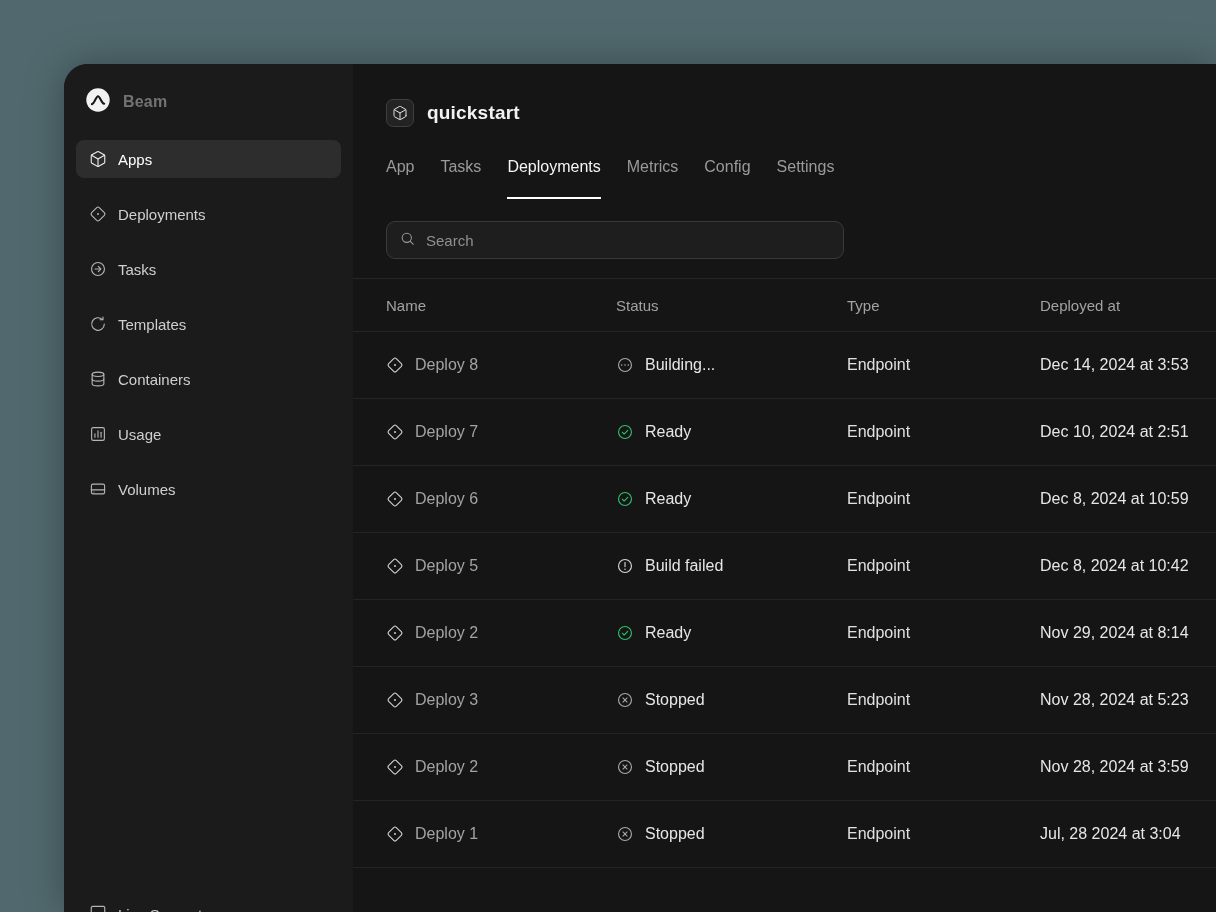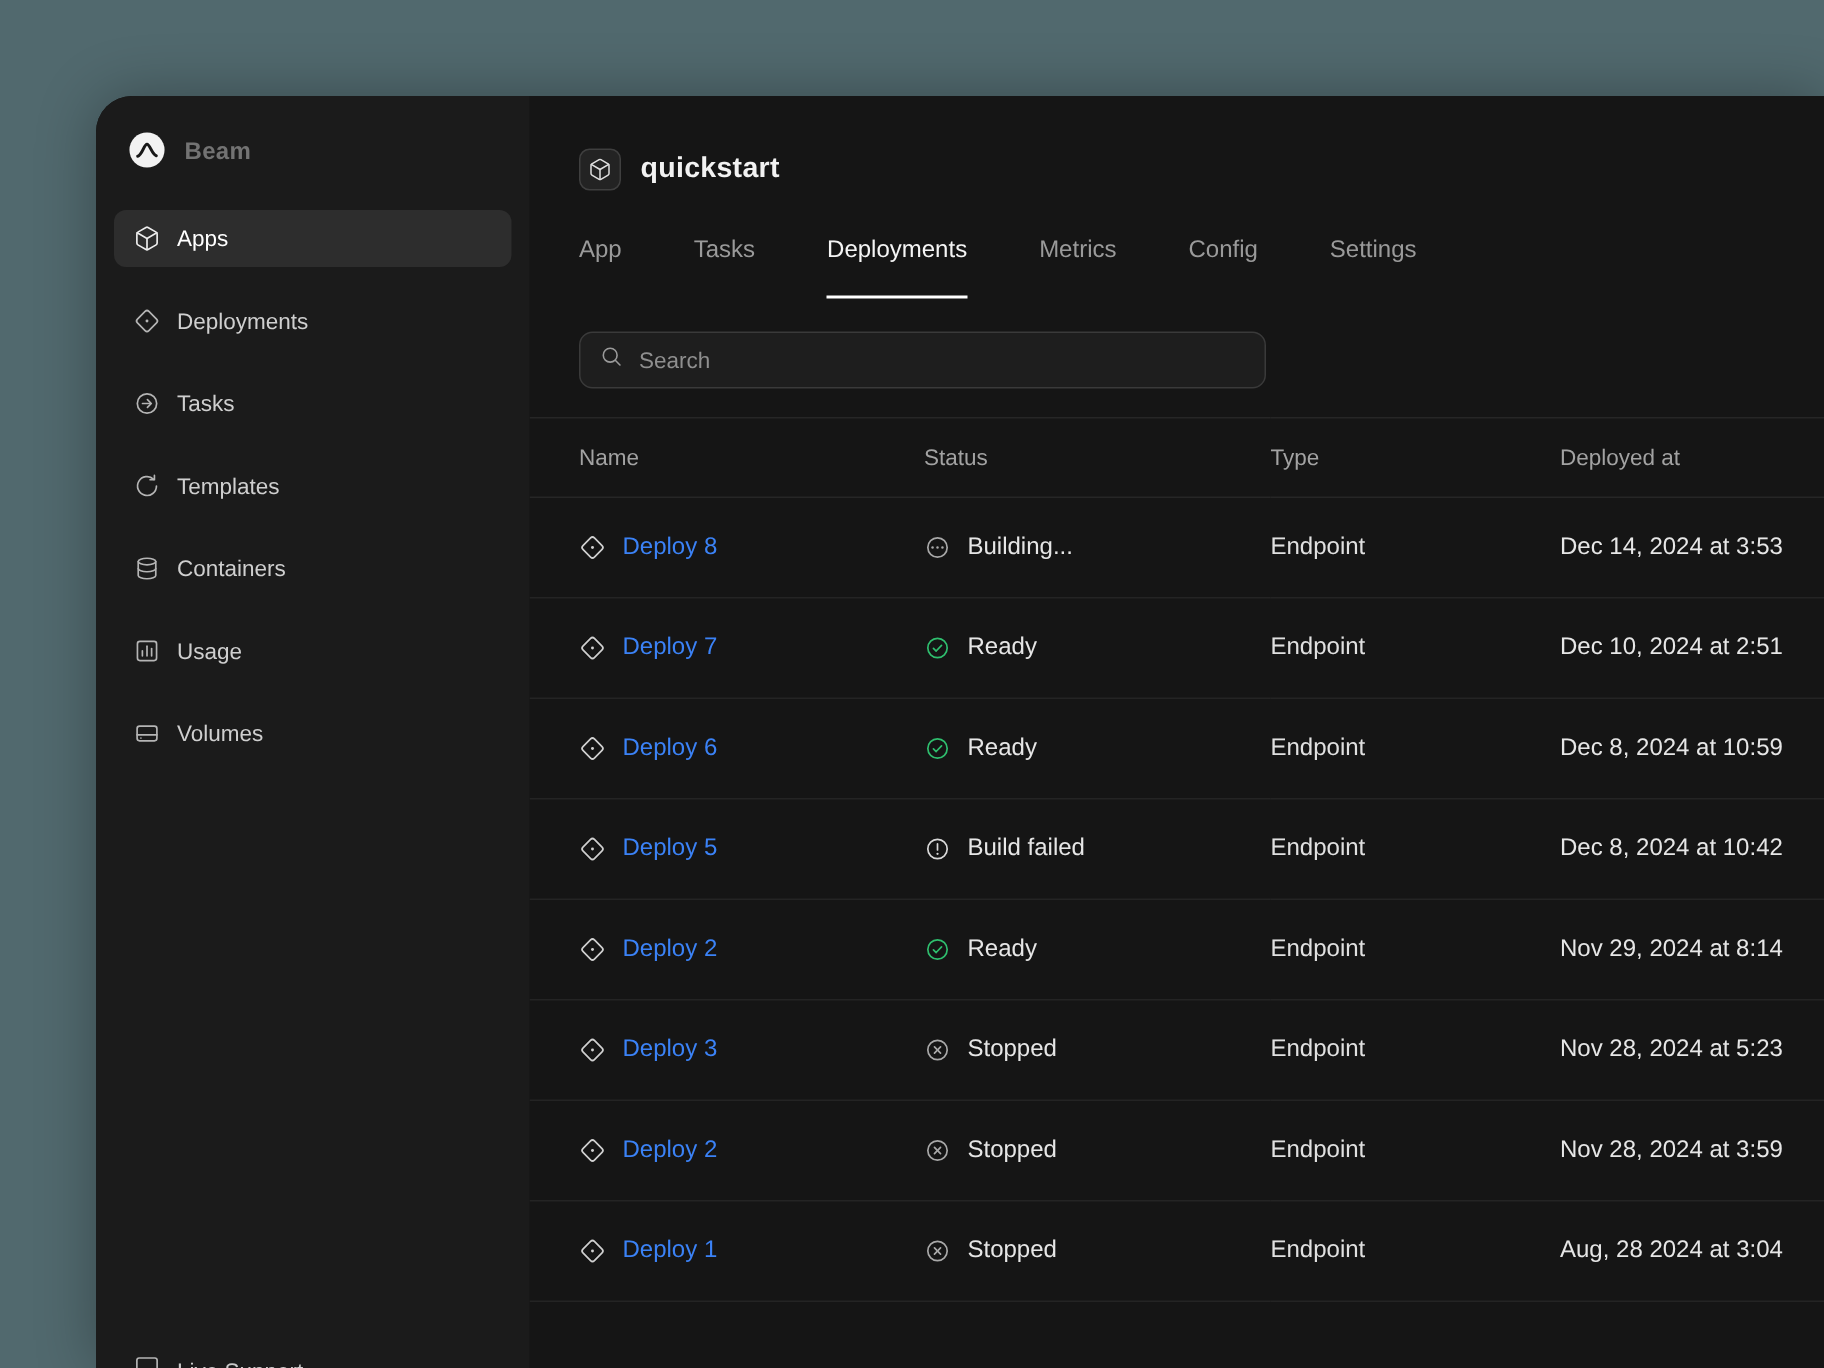--- a/index.html
+++ b/index.html
@@ -26,42 +26,42 @@
                     align-items:center; gap:11px; font-size:15px; color:#c9c9c9; }
   .sidebar-footer .icon { color:#b5b5b5; }
 
   
   .main { flex:1; min-width:0; overflow:hidden; position:relative; }
   .app-header { display:flex; align-items:center; gap:13px; padding:35px 0 0 33px; }
   .app-icon-box { width:28px; height:28px; border:1px solid #3f3f3f; background:#232323;
                   border-radius:7px; display:grid; place-items:center; color:#e0e0e0; flex:none; }
   .page-title { font-size:19px; font-weight:700; color:#f2f2f2; letter-spacing:.2px; }
 
-  .tabs { display:flex; gap:48px; margin:30px 0 0 33px;align-items:center; }
+  .tabs { display:flex; gap:26px; margin:30px 0 0 33px;align-items:center; }
   .tab { font-size:16px; line-height:20px; color:#9a9a9a; padding-bottom:20px;
          border-bottom:2px solid transparent; cursor:pointer; white-space:nowrap; }
   .tab.active { color:#f5f5f5; font-weight:500; border-bottom-color:#ffffff; }
 
   .search-wrap { margin:22px 0 0 33px; }
   .search-box { width:458px; height:38px; background:#1e1e1e; border:1px solid #3a3a3a;
                 border-radius:9px; display:flex; align-items:center; gap:10px; padding:0 12px; }
   .search-box .icon { color:#9a9a9a; width:17px; height:17px; }
   .search-box input { flex:1; background:transparent; border:none; outline:none;
                       color:#e5e5e5; font-size:15px; font-family:inherit; }
   .search-box input::placeholder { color:#8f8f8f; }
 
   table { width:1200px; border-collapse:collapse; table-layout:fixed; margin-top:19px; }
   thead th { height:53px; font-size:15px; font-weight:400; color:#a2a2a2; text-align:left;
              border-top:1px solid #262626; border-bottom:1px solid #262626; padding:0; }
   thead th:first-child { padding-left:33px; }
   tbody td { height:67px; border-top:1px solid #242424; padding:0; vertical-align:middle; }
   tbody tr:first-child td { border-top:none; }
   tbody tr:last-child td { border-bottom:1px solid #242424; }
   .cell { display:flex; align-items:center; gap:11px; font-size:16px; }
-  .name-cell { padding-left:33px; color:#3b82f6; font-weight:500;text-align:center; }
+  .name-cell { padding-left:33px; color:#a3a3a3; font-weight:500;text-align:center; }
   .name-cell .icon { color:#d0d0d0; }
   .status-cell { color:#e6e6e6; }
   .type-cell { color:#e0e0e0; }
   .date-cell { color:#e6e6e6; white-space:nowrap; }
 
   .icon { width:18px; height:18px; flex:none; }
   .brand .icon { width:26px; height:26px; }
   .app-icon-box .icon { width:16px; height:16px; }
   .st-building { color:var(--c-muted,#a8a8a8); }
   .st-ready    { color:var(--c-ready,#2fbe6e); }
@@ -428,21 +428,21 @@
                 <span>Stopped</span>
               </div>
             </td>
             <td>
               <div class="cell type-cell">
                 <span>Endpoint</span>
               </div>
             </td>
             <td>
               <div class="cell date-cell">
-                <span>Aug, 28 2024 at 3:04</span>
+                <span>Jul, 28 2024 at 3:04</span>
               </div>
             </td>
           </tr>
         </tbody>
     </table>
   </section>
 
 </div>
 
 </body></html>

